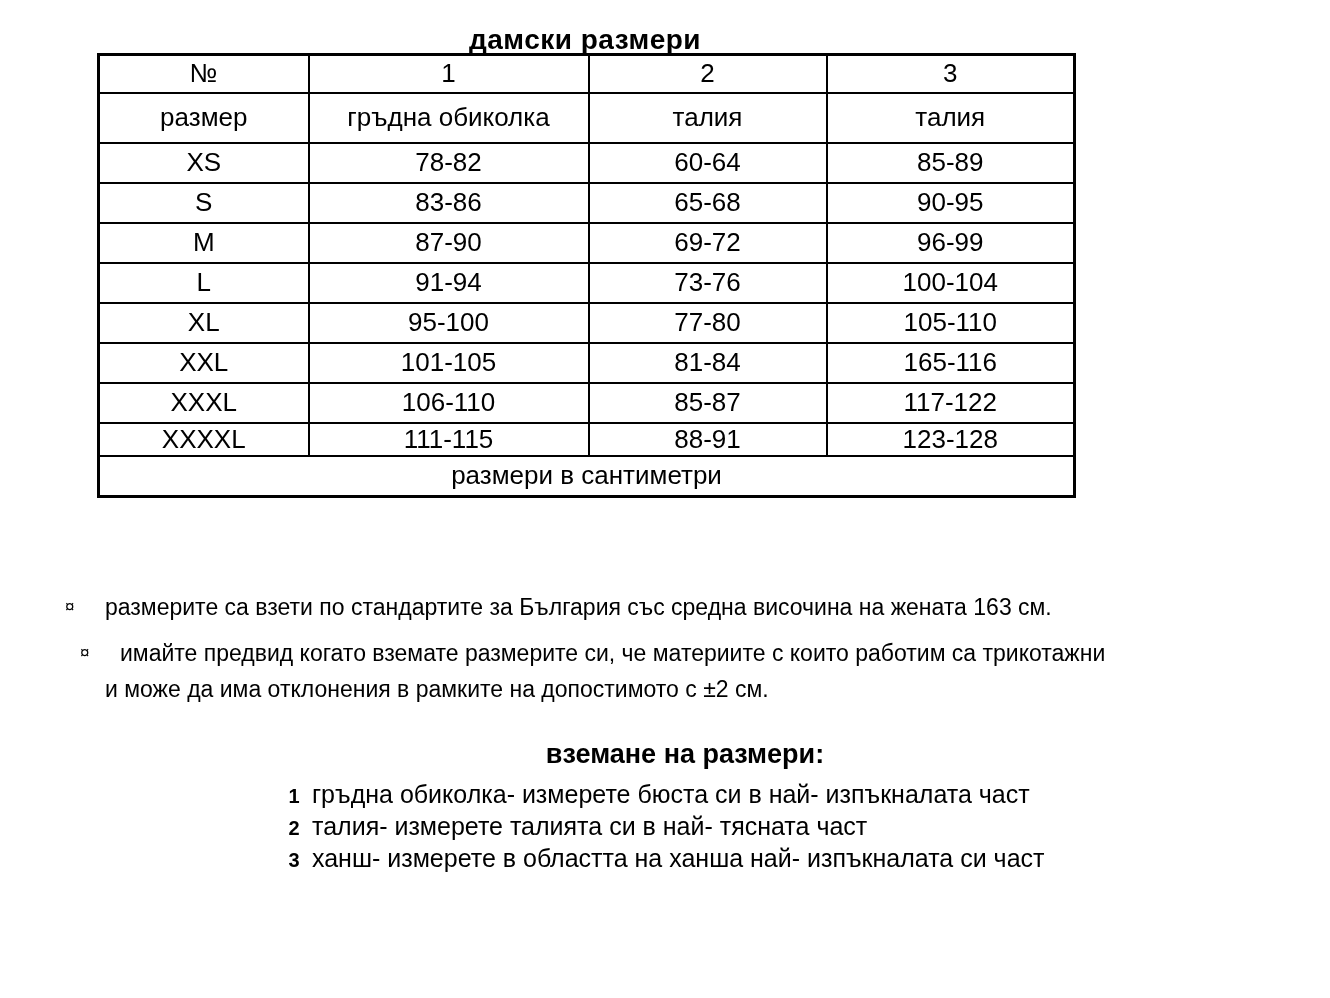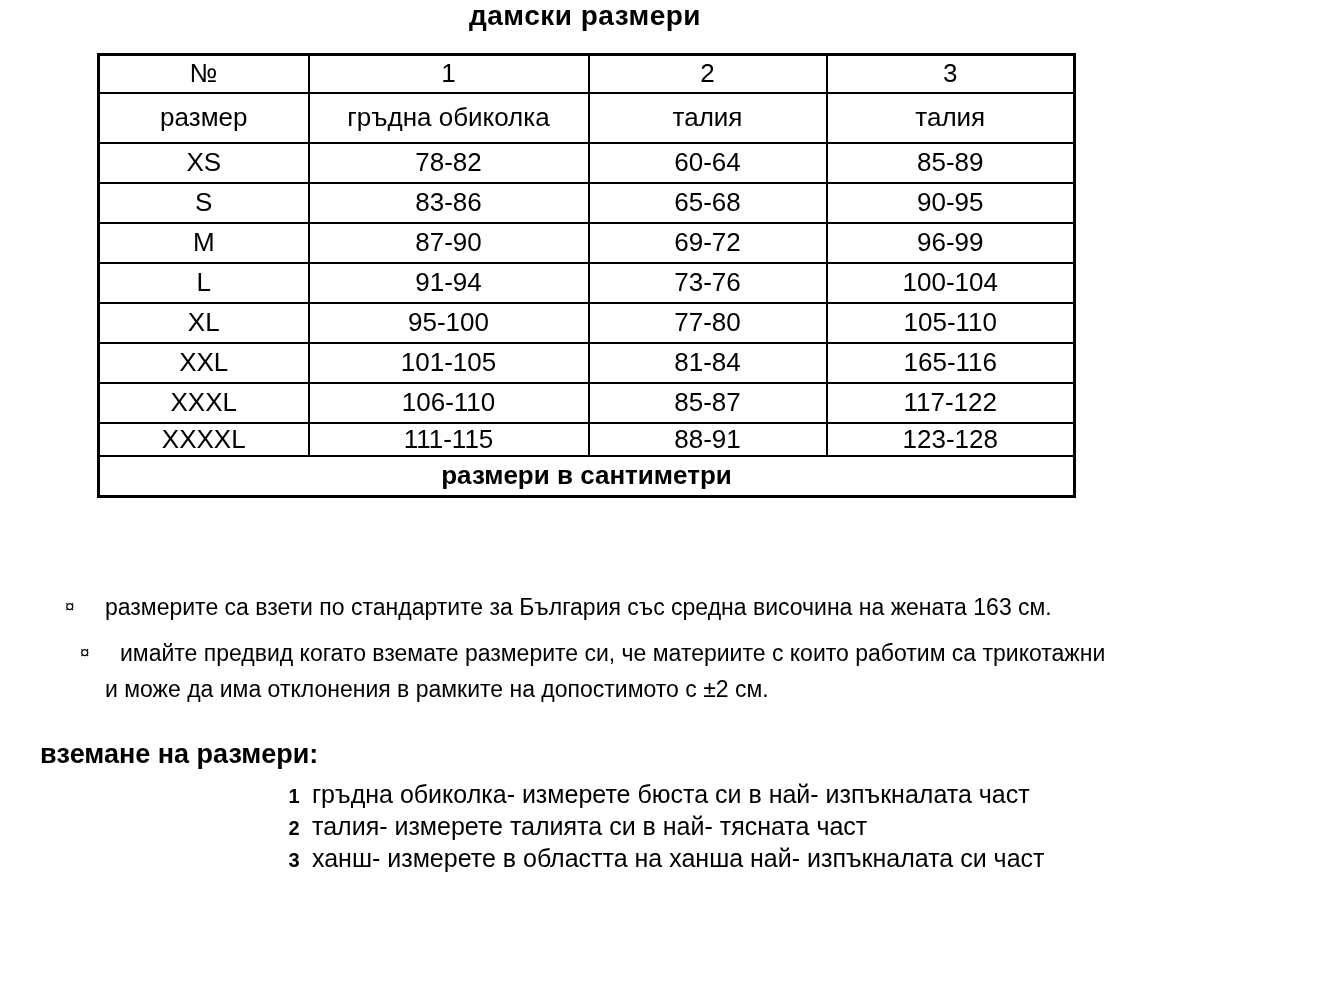--- a/index.html
+++ b/index.html
@@ -10,21 +10,21 @@
   body {
     width: 1330px;
     height: 998px;
     position: relative;
     font-family: "Liberation Sans", sans-serif;
     color: #000000;
     overflow: hidden;
   }
   .page-title {
     position: absolute;
-    top: 0;
+    top: 24px;
     left: 97px;
     width: 976px;
     margin: 0;
     font-size: 28px;
     font-weight: bold;
     text-align: center;
     letter-spacing: 0.5px;
   }
   table.size-table {
     position: absolute;
@@ -42,21 +42,21 @@
     font-size: 26px;
     font-weight: normal;
     padding: 0;
     overflow: hidden;
   }
   .row-numbers  { height: 38px; }
   .row-labels   { height: 50px; }
   .data-row     { height: 40px; }
   .data-row.short { height: 32px; }
   .footer-row   { height: 41px; }
-  .footer-row td { font-weight: bold; }
+  .footer-row td { font-weight: normal; }
 
   .notes {
     position: absolute;
     top: 592px;
     left: 0;
     width: 1330px;
   }
   .note {
     position: relative;
     padding-left: 105px;
@@ -76,20 +76,21 @@
   .note-2 .bullet { top: 9px; }
 
   .measuring-title {
     position: absolute;
     top: 738px;
     left: 40px;
     width: 1290px;
     margin: 0;
     font-size: 27px;
     font-weight: bold;
+    text-align: center;
     line-height: 32px;
   }
   .measure-items {
     position: absolute;
     top: 779px;
     left: 285px;
   }
   .m-item {
     font-size: 25px;
     line-height: 30px;

